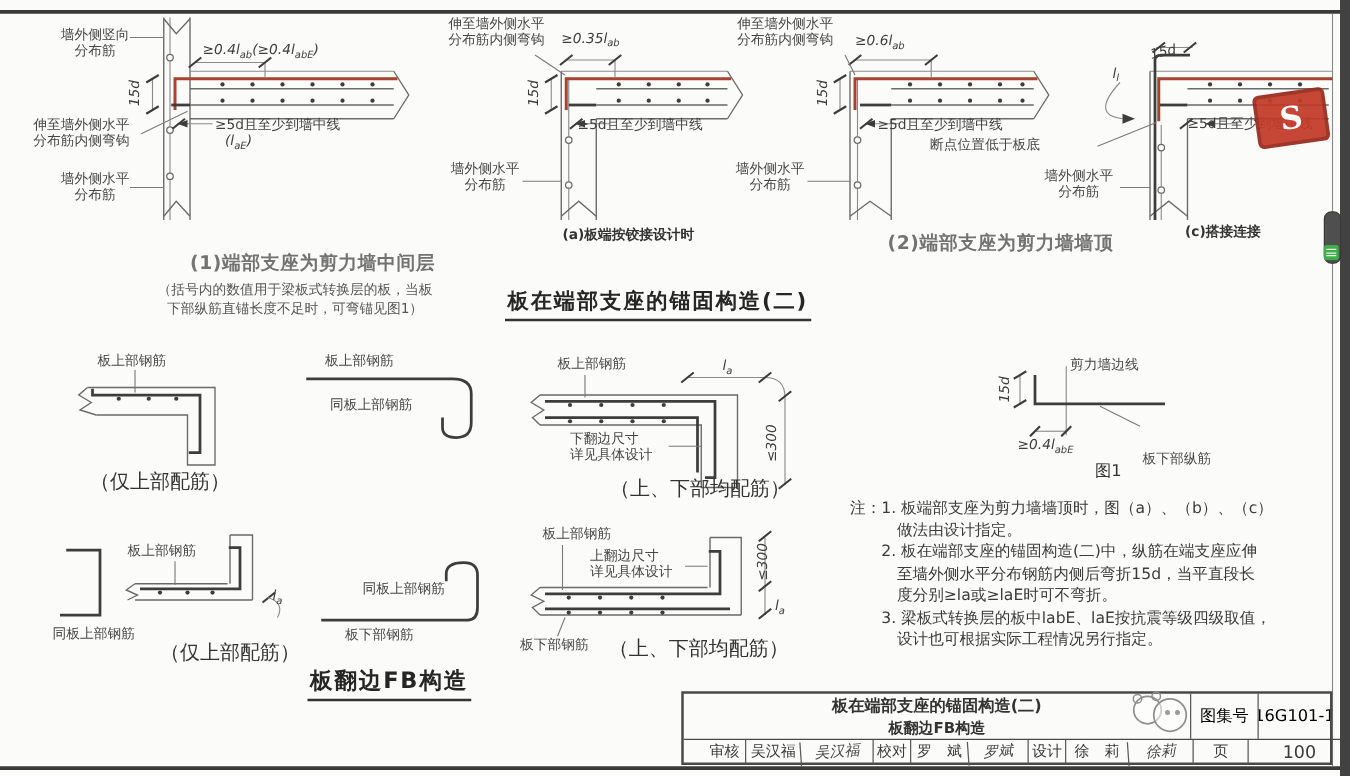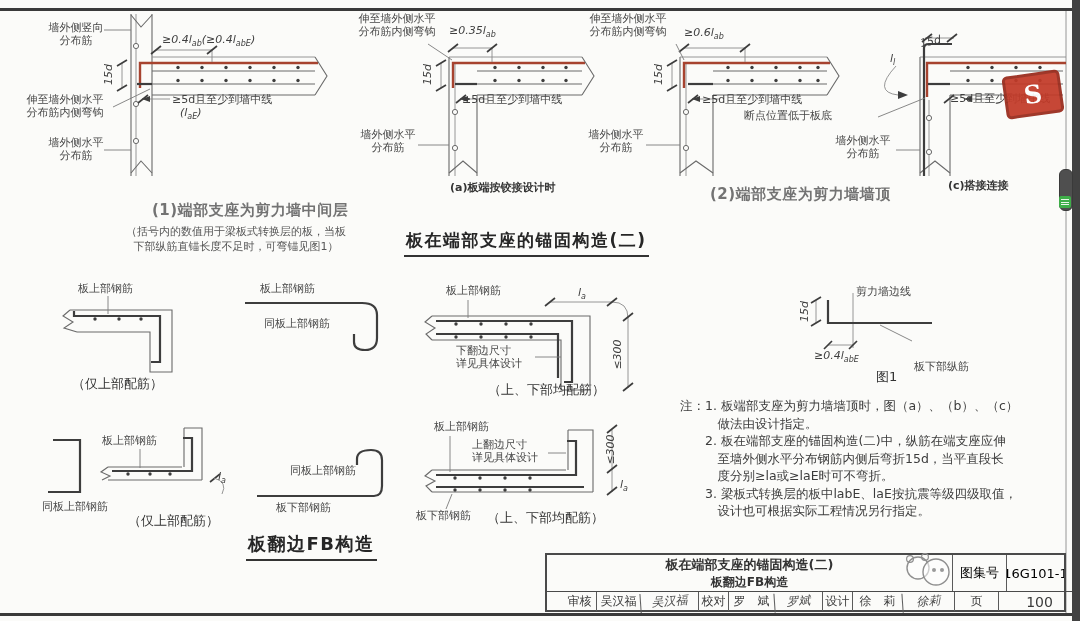--- a/index.html
+++ b/index.html
@@ -15,21 +15,21 @@
   .leader{stroke:#7a7a7a;stroke-width:0.9;fill:none;}
   .dot{fill:#3d3d3d;}
   .circ{fill:#fbfbf9;stroke:#6a6a6a;stroke-width:1;}
   .arrow{fill:#3d3d3d;}
   .lb{position:absolute;font-size:11px;line-height:13px;color:#474747;white-space:pre-line;text-align:center;}
   .lb.left{text-align:left;}
   .dim{position:absolute;font-size:11px;font-style:italic;color:#3f3f3f;white-space:nowrap;}
   .dim sub{font-size:8px;}
   .rot{transform:rotate(-90deg);transform-origin:center center;text-align:center;}
   .cap{position:absolute;font-size:11px;font-weight:bold;color:#333;white-space:nowrap;}
-  .cap.normal{font-weight:normal;font-size:13px;}
+  .cap.normal{font-weight:normal;font-size:16px;}
   .bigcap{position:absolute;font-size:15px;font-weight:bold;color:#737373;white-space:nowrap;letter-spacing:0.5px;margin-left:44px;}
   .heading{position:absolute;font-size:17px;font-weight:bold;color:#262626;white-space:nowrap;letter-spacing:1.5px;border-bottom:2.2px solid #333;padding:0 2px 3px 2px;}
   .subnote{position:absolute;font-size:11px;line-height:15px;color:#565656;white-space:pre-line;text-align:center;}
   .notes{position:absolute;font-size:12.5px;line-height:17.5px;color:#3c3c3c;white-space:pre-wrap;}
   #tblock{position:absolute;left:545px;top:553px;width:521px;height:59px;border:2px solid #4a4a4a;background:transparent;box-sizing:border-box;}
   #tb-r1{position:absolute;left:0;top:0;width:100%;height:36px;display:flex;}
   #tb-r2{position:absolute;left:0;top:36px;width:100%;height:19px;border-top:1.5px solid #4a4a4a;display:flex;font-size:12px;color:#3a3a3a;padding-left:16px;}
   .tb-cell{border-left:1.2px solid #5a5a5a;display:flex;align-items:center;justify-content:center;box-sizing:border-box;overflow:hidden;white-space:nowrap;}
   .tb-cell:first-child{border-left:none;}
   .tb-title{flex-direction:column;justify-content:center;font-weight:bold;color:#333;}

